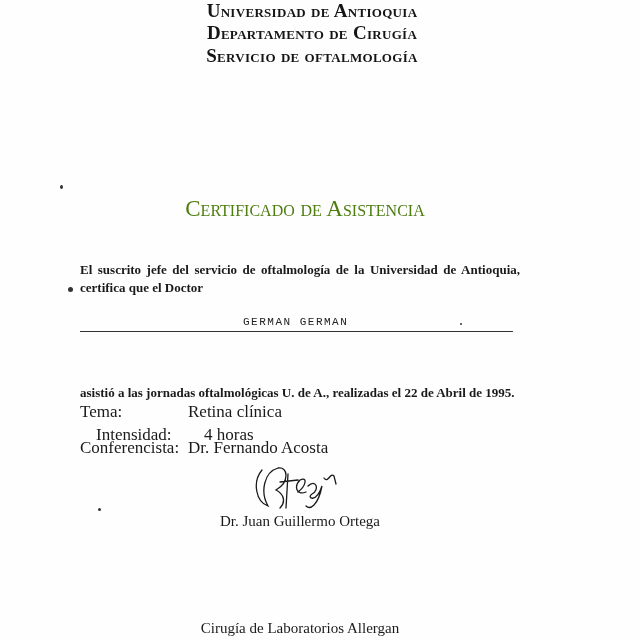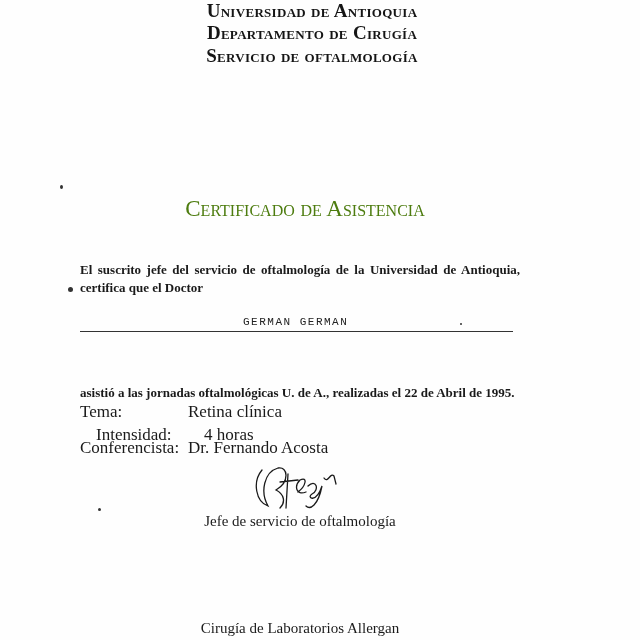--- a/index.html
+++ b/index.html
@@ -40,21 +40,21 @@
 </div>
 <div class="row" style="top:439px;">
   <span class="lbl">Conferencista:</span><span>Dr. Fernando Acosta</span>
 </div>
 
 <svg style="position:absolute;left:250px;top:462px;" width="95" height="50" viewBox="0 0 95 50">
   <path d="M12 8 C 2 20, 6 40, 18 44 C 10 30, 14 10, 28 6 C 38 4, 40 20, 26 28 C 34 32, 36 40, 30 46 M38 12 L36 46 M30 20 L48 18 M48 30 C 56 24, 58 14, 50 18 C 44 24, 46 34, 56 30 M58 24 C 66 16, 70 28, 62 32 C 56 36, 66 42, 72 24 C 68 44, 60 48, 56 44 M74 16 C 78 22, 80 10, 84 14 L 86 22" fill="none" stroke="#1a1a1a" stroke-width="1.3" stroke-linecap="round"></path>
 </svg>
 
 <div class="sig-block" style="top:512px;">
-  <div>Jefe de servicio de oftalmología</div>
+  <div>Dr. Juan Guillermo Ortega</div>
 </div>
 
 <div class="sig-block" style="top:619px;">Cirugía de Laboratorios Allergan</div>
 
 <div class="speck" style="left:60px;top:185px;width:3px;height:4px;"></div>
 <div class="speck" style="left:68px;top:287px;width:5px;height:5px;"></div>
 <div class="speck" style="left:98px;top:508px;width:3px;height:3px;"></div>
 <div class="speck" style="left:460px;top:323px;width:2px;height:2px;"></div>
 
 </body></html>

